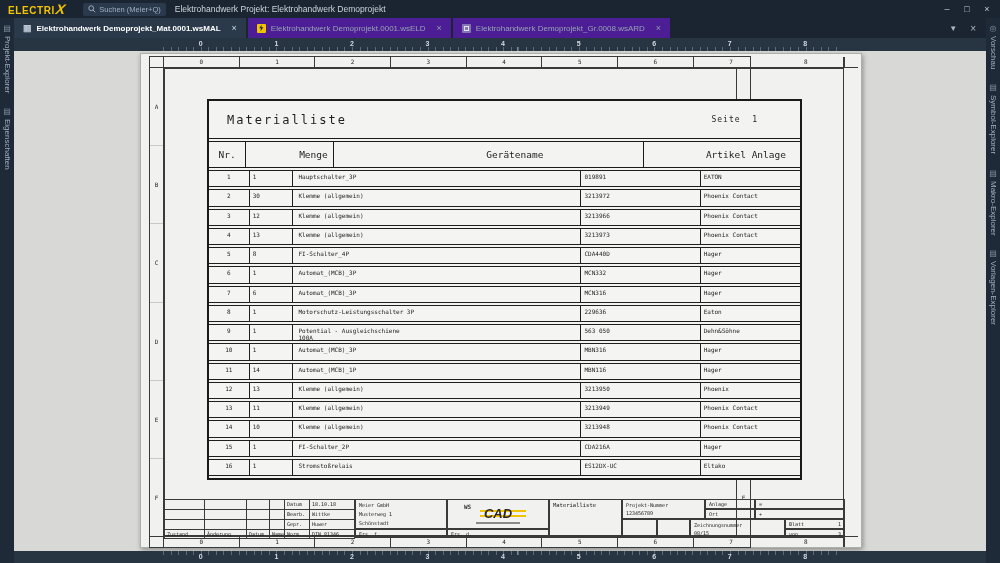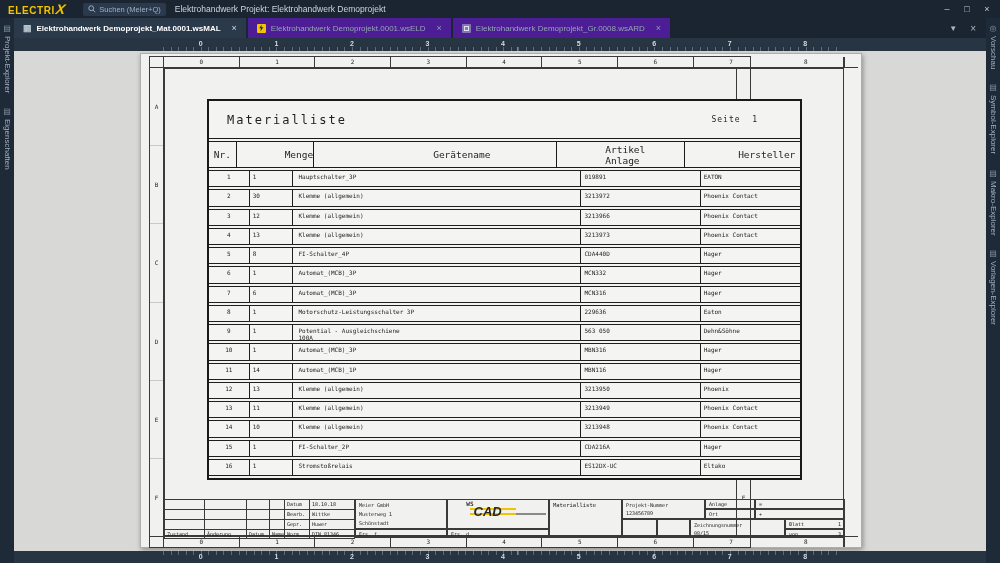--- a/index.html
+++ b/index.html
@@ -103,21 +103,21 @@
   .mt-header .c-nr { font-size:9.5px; }
 
   
   #tblock { position:absolute; left:15px; top:442px; width:680px; height:39px; font-size:5px; }
   #tblock .cell { position:absolute; border:1px solid #3a3a3a; overflow:hidden; }
   .tb-grid { position:absolute; left:0; top:0; width:190px; height:39px; display:grid;
              grid-template-columns:40px 42px 23px 15px 25px 45px; grid-template-rows:10px 9.5px 10px 9.5px; }
   .tb-grid div { border:1px solid #3a3a3a; margin:0 0 -1px -1px; padding:1px 2px; white-space:nowrap; }
   .tb-company { left:190px; top:0; width:92px; height:29.5px; padding:1px 3px; line-height:1.75; }
   .tb-ersf { left:190px; top:29.5px; width:92px; height:9.5px; padding:1px 3px; }
-  .tb-logo { left:282px; top:0; width:102px; height:29.5px; display:flex; flex-direction:row;
+  .tb-logo { left:282px; top:0; width:102px; height:29.5px; display:flex; flex-direction:column;
              align-items:center; justify-content:center; }
   .tb-ersd { left:282px; top:29.5px; width:102px; height:9.5px; padding:1px 3px; }
   .tb-mat { left:384px; top:0; width:73px; height:39px; padding:2px 3px; font-size:5.5px; }
   .tb-projnr { left:457px; top:0; width:83px; height:19.5px; padding:1px 3px; line-height:1.6; }
   .tb-anl-l { left:540px; top:0; width:50px; height:10px; padding:1px 3px; }
   .tb-anl-v { left:590px; top:0; width:90px; height:10px; padding:1px 3px; }
   .tb-ort-l { left:540px; top:10px; width:50px; height:9.5px; padding:1px 3px; }
   .tb-ort-v { left:590px; top:10px; width:90px; height:9.5px; padding:1px 3px; }
   .tb-e1 { left:457px; top:19.5px; width:35px; height:19.5px; }
   .tb-e2 { left:492px; top:19.5px; width:33px; height:19.5px; }
@@ -291,21 +291,20 @@
           <span class="t">Materialliste</span>
           <span class="s">
             <span>Seite</span>&nbsp;&nbsp;<span>1</span>
           </span>
         </div>
         <div class="mt-header">
           <div class="c-nr">Nr.</div>
           <div class="c-menge">Menge</div>
           <div class="c-name">Gerätename</div>
           <div class="c-art">Artikel Anlage</div>
-          <div class="c-her">Hersteller</div>
         </div>
         <div class="mt-rows">
 
             <div class="trow">
               <div class="c c-nr">1</div>
               <div class="c c-menge">1</div>
               <div class="c c-name"><span>Hauptschalter_3P</span><span class="l2"></span></div>
               <div class="c c-art">019891</div>
               <div class="c c-her">EATON</div>
             </div>

